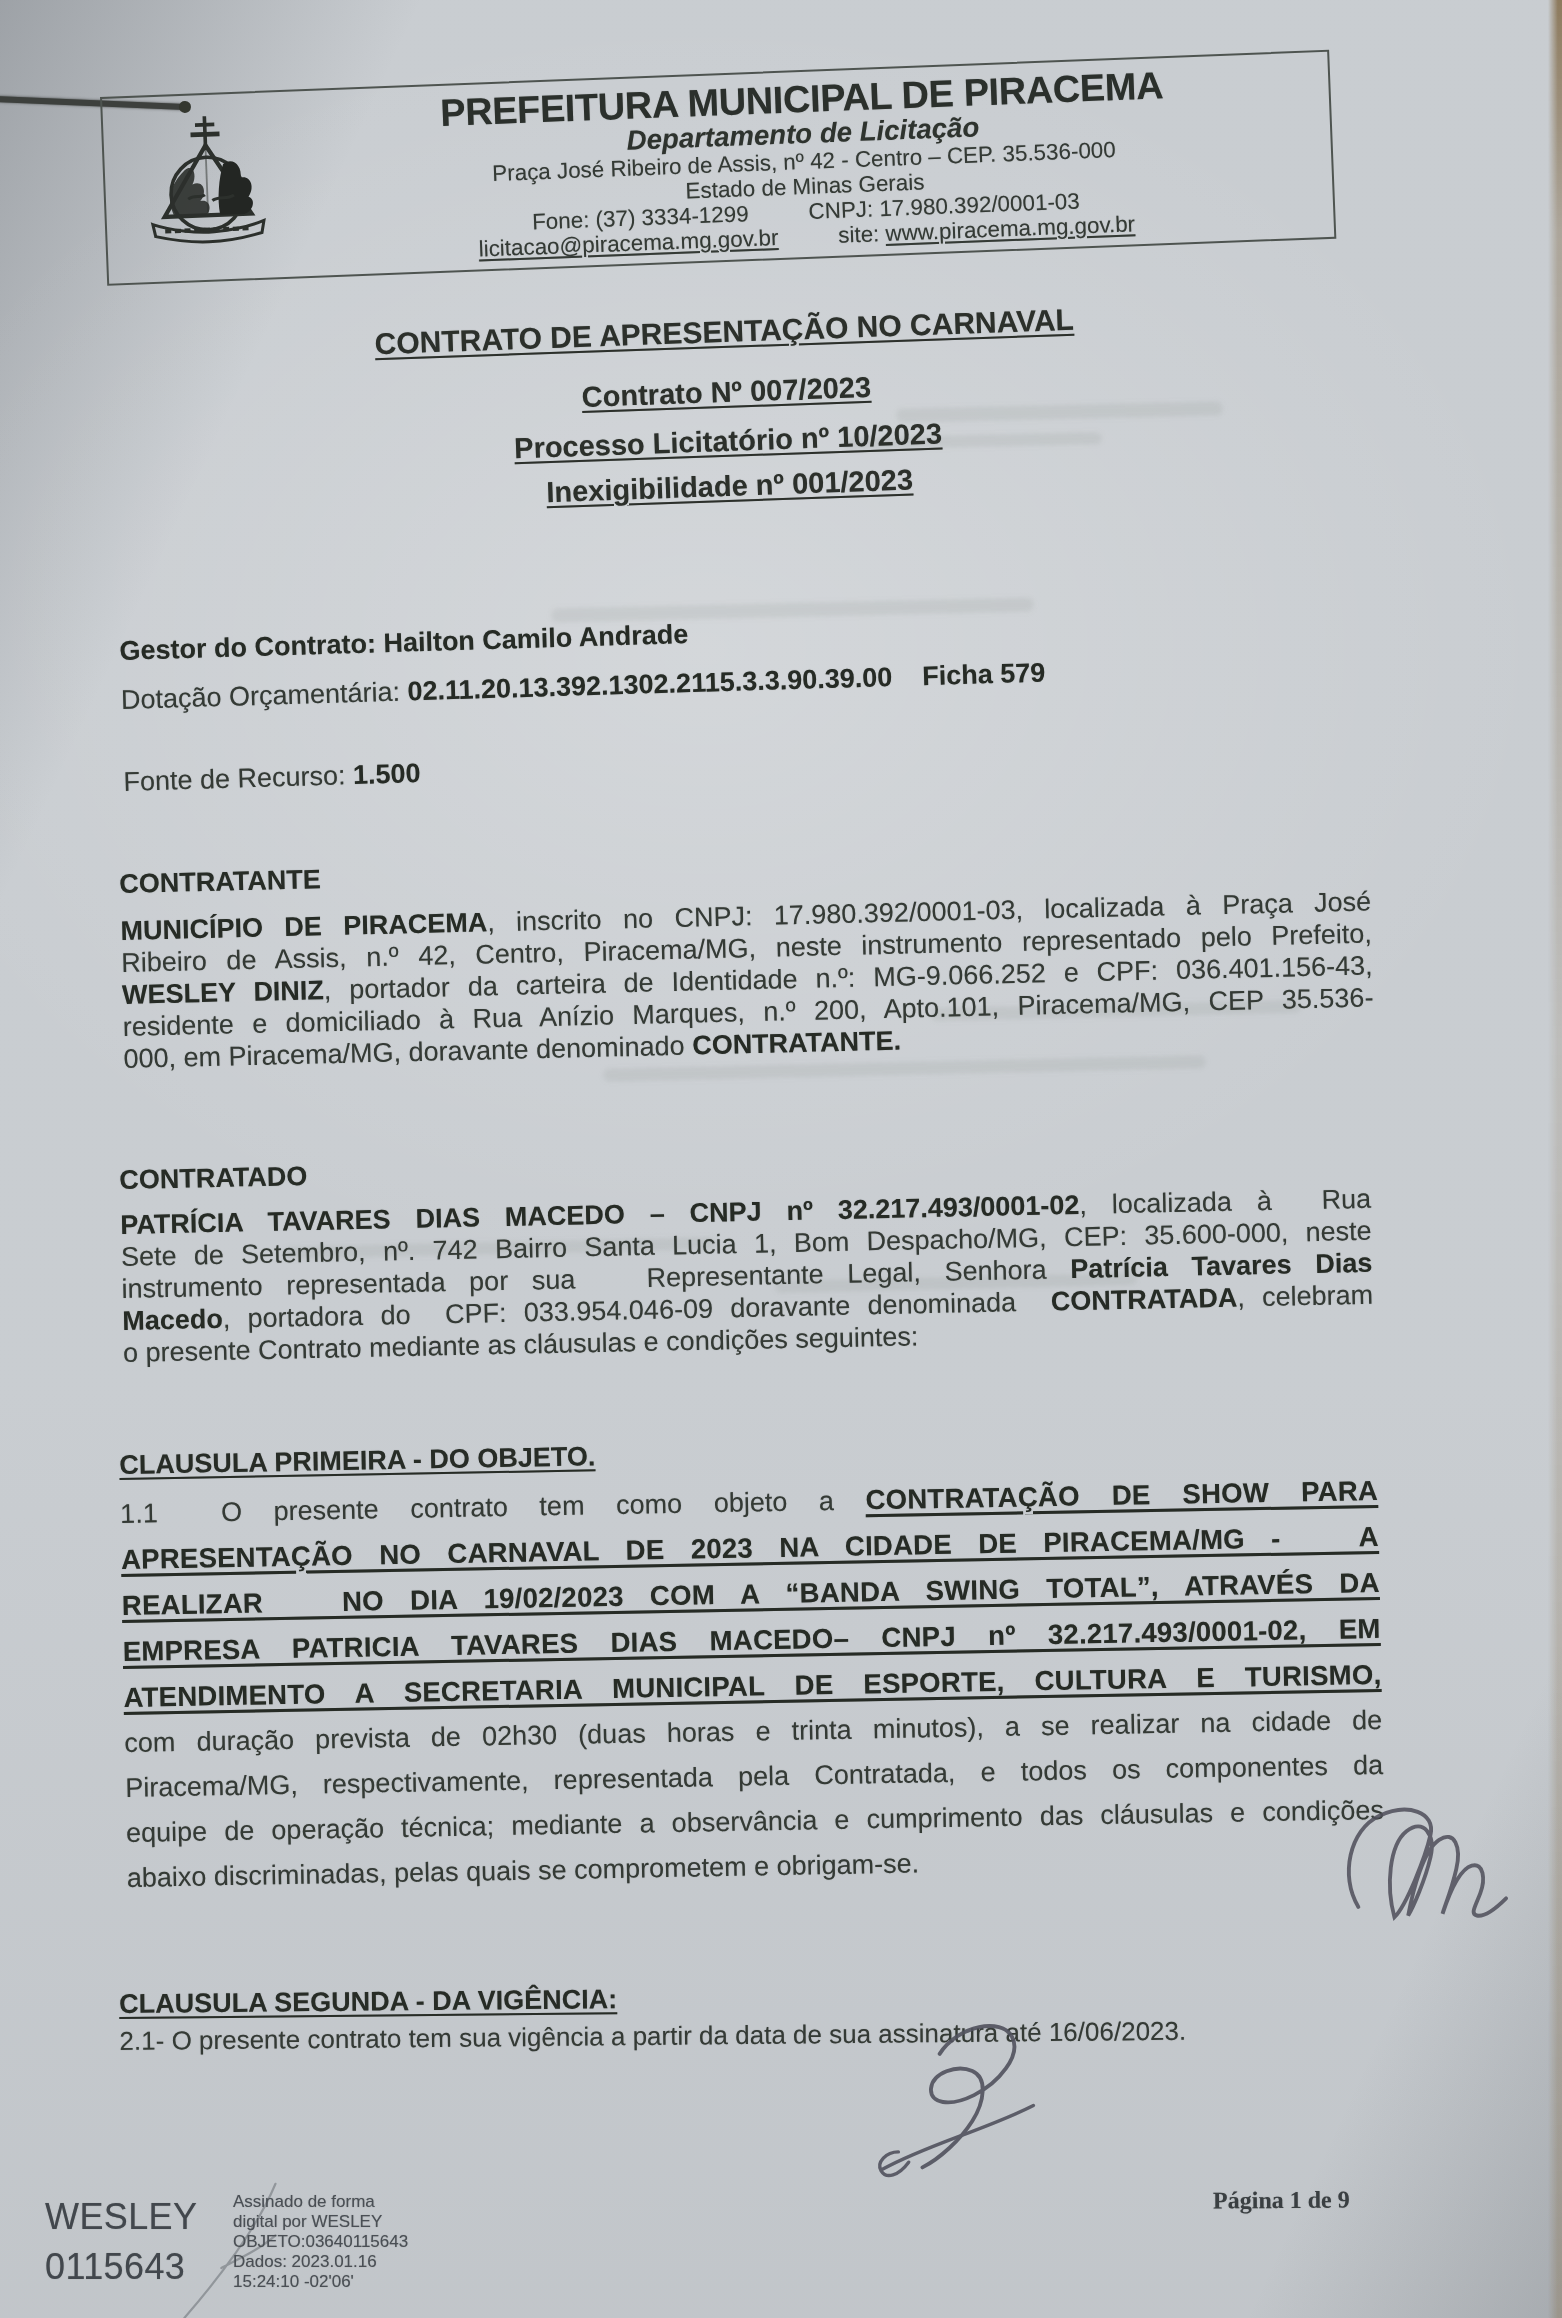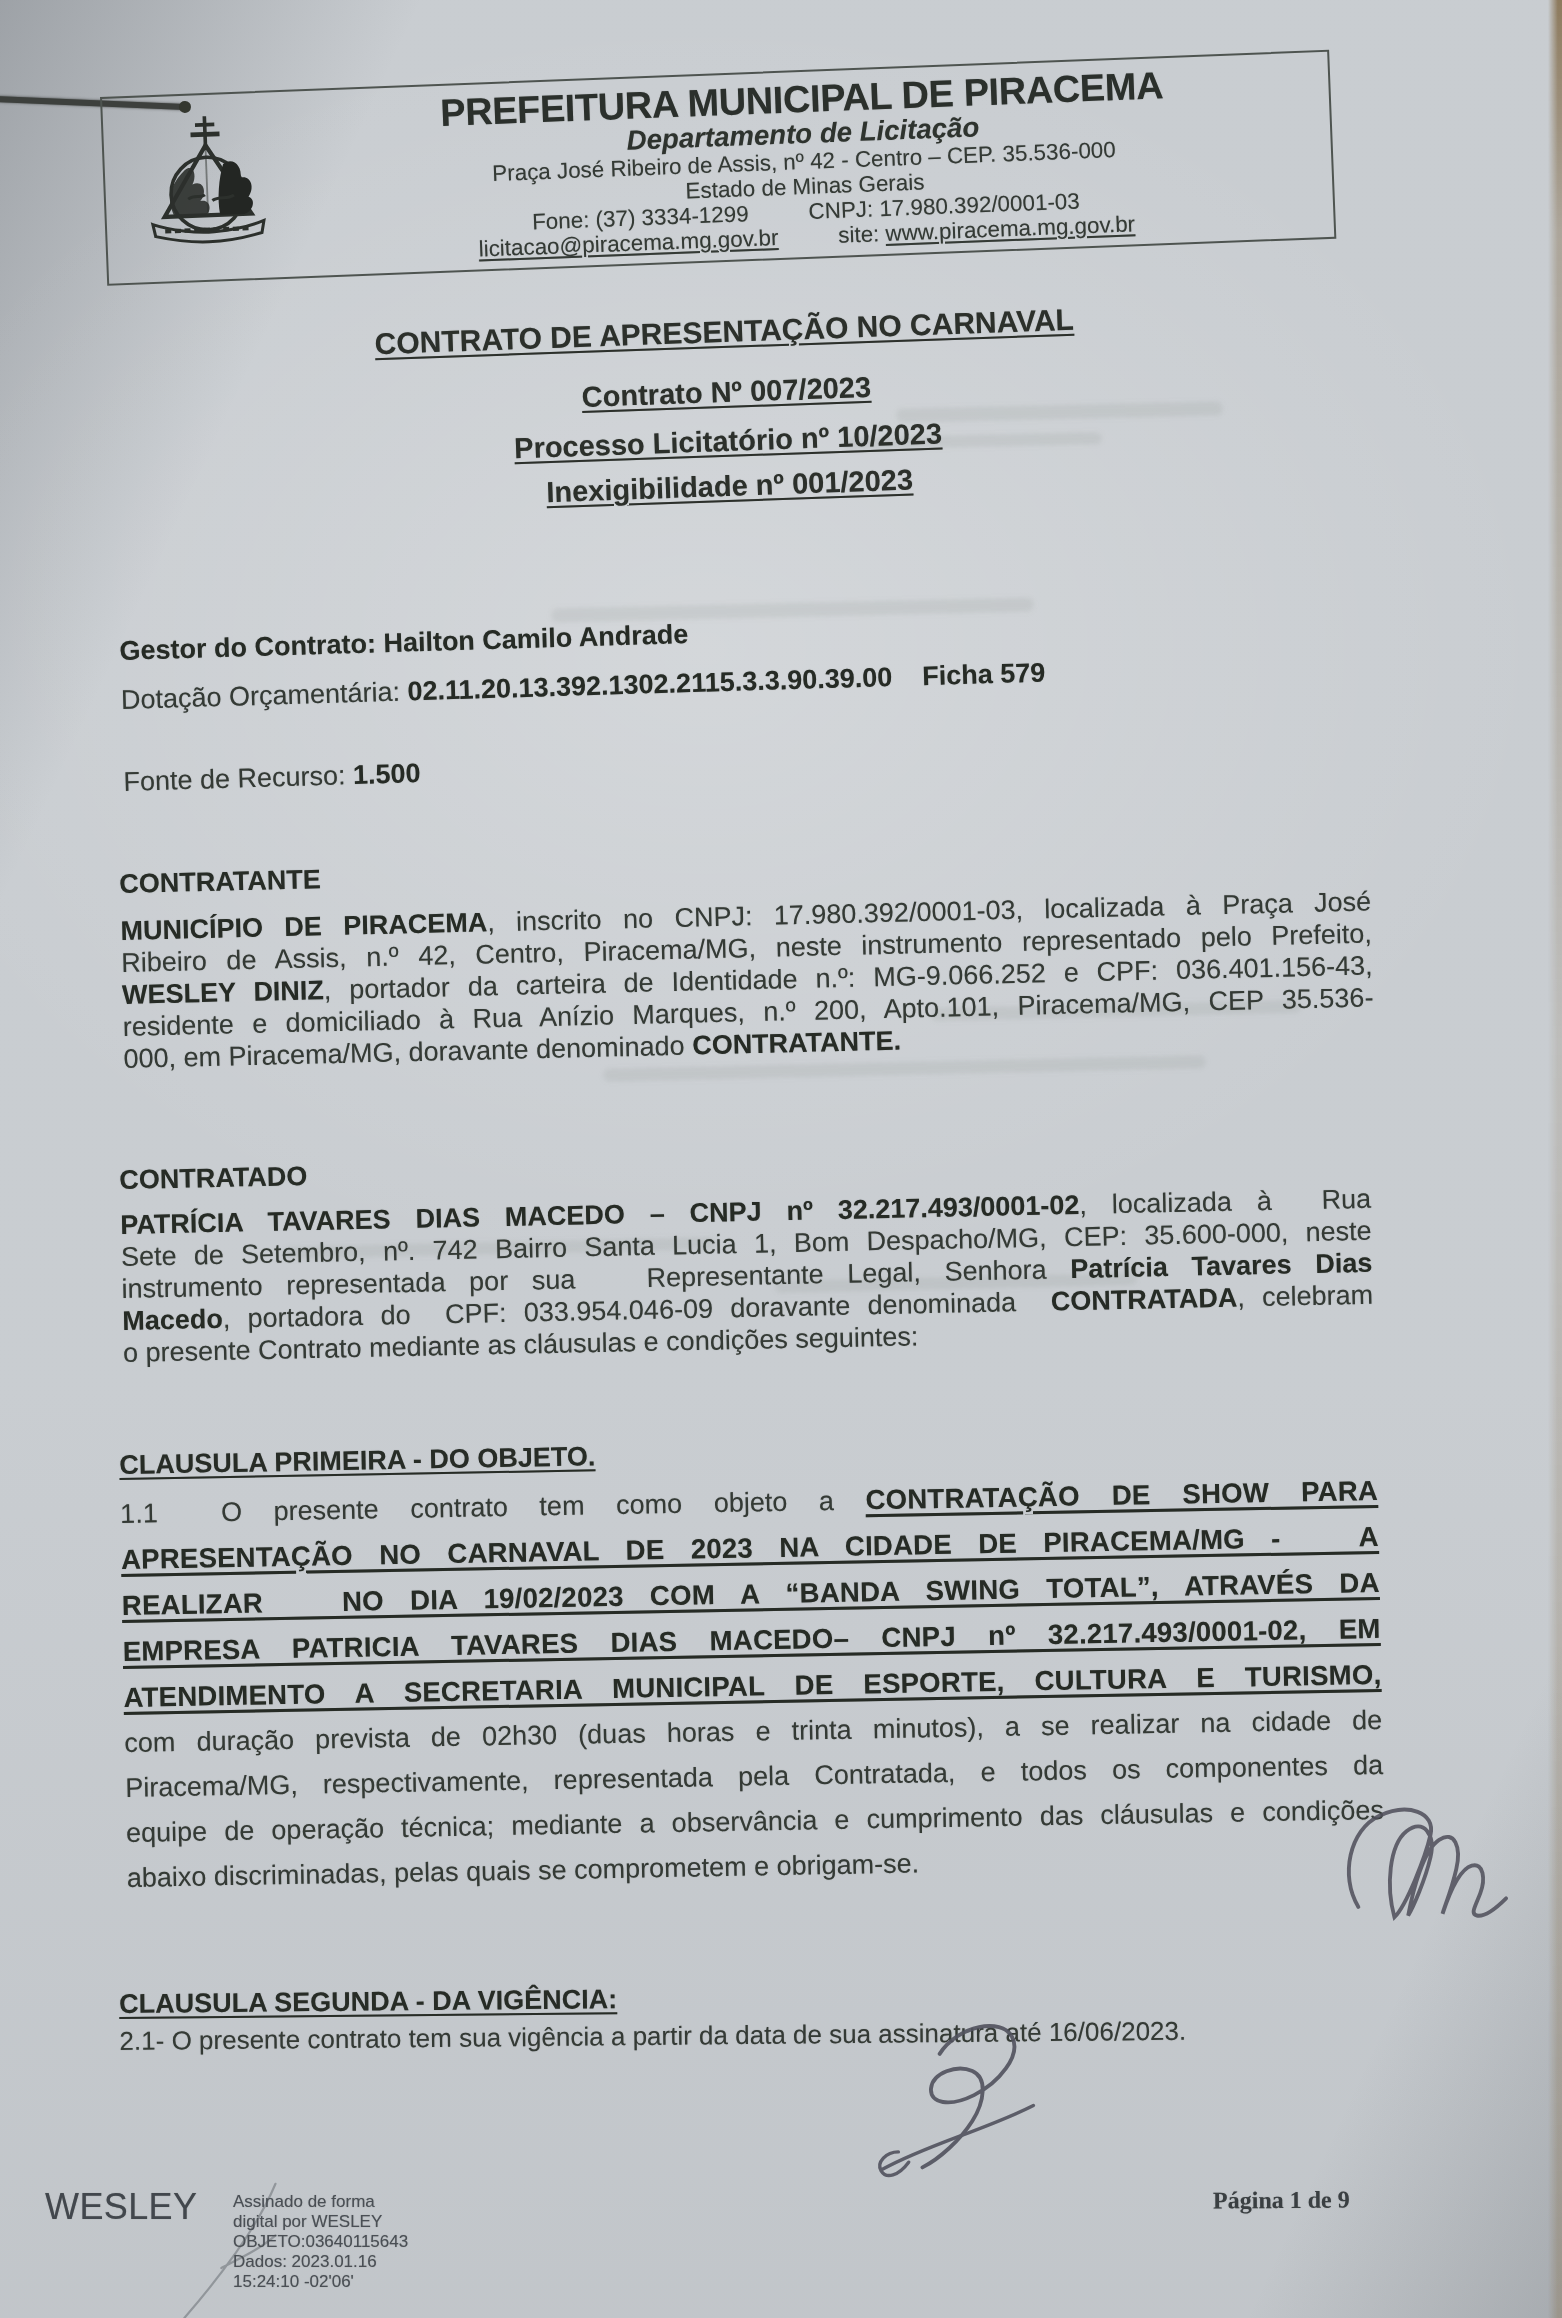--- a/index.html
+++ b/index.html
@@ -71,21 +71,21 @@
   .clausula2{top:1987px;width:1267px;transform:rotate(-.55deg);}
   .single{font-size:26px;line-height:34px;margin-top:3.4px;}
 
   
   .sig1{position:absolute;left:1334px;top:1797px;width:181px;height:146px;opacity:.85;}
   .sig2{position:absolute;left:857px;top:2016px;width:198px;height:172px;opacity:.9;}
 
   
   .pagenum{position:absolute;left:1213px;top:2187px;font-family:"Liberation Serif",serif;font-weight:bold;font-size:24px;color:#3a3f42;transform:rotate(-.4deg);}
   .digsig{position:absolute;left:45px;top:2187px;width:396px;height:129px;}
-  .dsb{font-size:36px;line-height:40px;color:#42474d;letter-spacing:0.4px;}
+  .dsb{font-size:36px;line-height:40px;color:#42474d;letter-spacing:0.4px;margin-top:10px;}
   .dss{font-size:17px;line-height:20px;color:#4a4f55;font-weight:normal;}
   .digsig .small{position:absolute;left:188px;top:5.2px;width:181px;}
   .flourish{position:absolute;left:129px;top:-5.2px;width:129px;height:142px;opacity:.55;}
 </style>
 </head>
 <body>
 
 <div class="photo">
 
   <div class="edge-right"></div>
@@ -196,20 +196,21 @@
       <path d="M96 44 C118 10 168 2 180 24 C192 46 164 78 136 92 C108 106 84 102 86 84 C88 66 116 56 134 64 C152 72 148 100 134 122 C120 144 96 166 76 176" fill="none" stroke="#51525e" stroke-width="4.5" stroke-linecap="round"></path>
       <path d="M60 170 C48 186 34 190 28 180 C22 170 34 158 48 158" fill="none" stroke="#51525e" stroke-width="4" stroke-linecap="round"></path>
       <path d="M30 178 C80 150 150 132 205 104" fill="none" stroke="#51525e" stroke-width="4" stroke-linecap="round"></path>
     </svg>
 
     <div class="pagenum">Página 1 de 9</div>
 
     <div class="digsig">
       <div class="big">
           <div class="dsb">WESLEY</div>
+          <div class="dsb last">0115643</div>
         </div>
       <svg class="flourish" viewBox="0 0 150 165" aria-hidden="true">
         <path d="M118 2 C96 55 52 112 12 158 M55 100 C78 88 100 78 118 62" fill="none" stroke="#6a6f75" stroke-width="2.5" stroke-linecap="round"></path>
       </svg>
       <div class="small">
           <div class="dss">Assinado de forma</div>
           <div class="dss">digital por WESLEY</div>
           <div class="dss">OBJETO:03640115643</div>
           <div class="dss">Dados: 2023.01.16</div>
           <div class="dss last">15:24:10 -02'06'</div>

